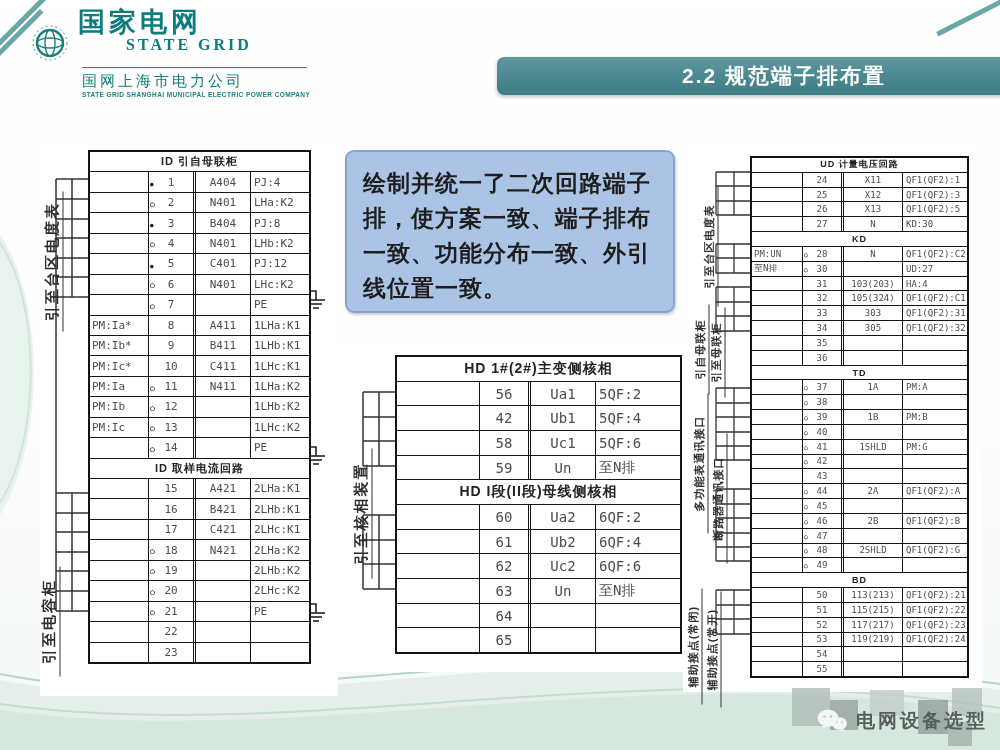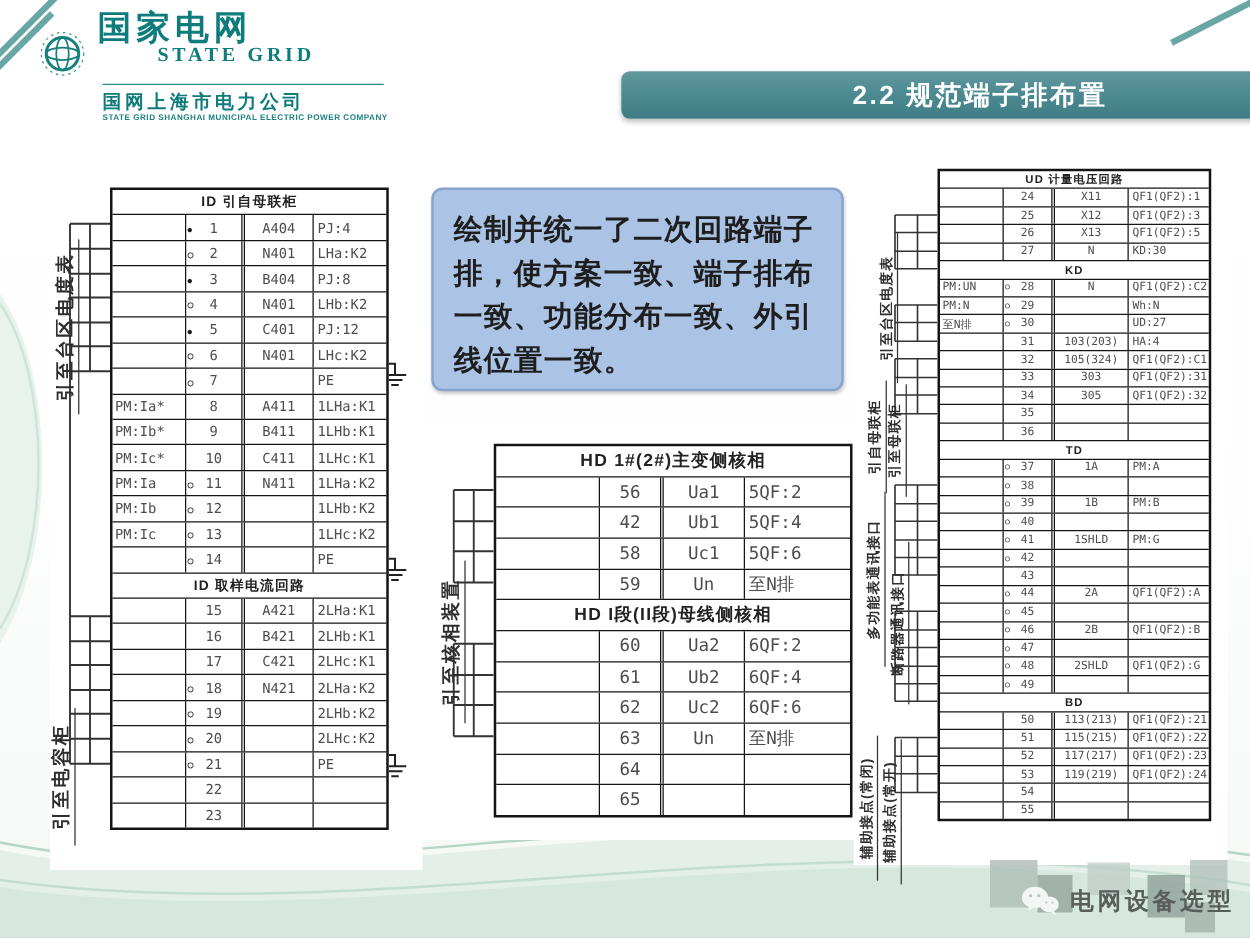--- a/index.html
+++ b/index.html
@@ -11,21 +11,21 @@
   .leftblob{position:absolute;left:0;top:235px;width:70px;height:280px;}
   .stripe{position:absolute;height:5px;background:#4d9894;opacity:.85;}
   .mosaic{position:absolute;opacity:.8;}
   
   .logo{position:absolute;left:30px;top:8px;width:300px;color:#0e7c7c;}
   .logo-top{display:flex;align-items:flex-start;}
   .globe{margin:14px 8px 0 0;}
   .logo-cn{font-size:27px;font-weight:bold;letter-spacing:4px;line-height:1.05;}
   .logo-en{font-family:"Liberation Serif",serif;font-size:16px;font-weight:bold;letter-spacing:3px;margin-left:48px;}
   .logo-div{height:0;border-top:1.5px solid #2a8a86;margin:3px 0 4px 52px;width:225px;}
-  .co-cn{font-size:15px;font-weight:bold;letter-spacing:3px;margin-left:52px;}
+  .co-cn{font-size:15px;font-weight:normal;letter-spacing:3px;margin-left:52px;}
   .co-en{font-size:6.5px;font-weight:bold;letter-spacing:.4px;margin-left:52px;color:#1d8380;}
   .titlebar{position:absolute;left:497px;top:57px;width:488px;height:38px;border-radius:7px;
             background:linear-gradient(180deg,#62989f 0%,#4d8a92 45%,#3f7d85 100%);
             box-shadow:0 2px 4px rgba(0,0,0,.25);
             display:flex;align-items:center;justify-content:center;
             color:#fff;font-size:21px;font-weight:bold;letter-spacing:2px;padding-left:43px;}
   
   .panel{position:absolute;background:#fff;}
   
   .note{position:absolute;left:345px;top:150px;width:330px;height:163px;
@@ -468,21 +468,21 @@
       <div class="trow">
         <div class="c l"></div>
         <div class="c n">
           <span class="mk none"></span>
           <span>65</span>
         </div>
         <div class="c w"></div>
         <div class="c d"></div>
       </div>
     </div>
-  <div class="tbl rt" style="left:750px;top:135px;width:215px;height:518px;">
+  <div class="tbl rt" style="left:750px;top:156px;width:215px;height:518px;">
       <div class="trow thead">
         <div class="c full">UD 计量电压回路</div>
       </div>
       <div class="trow">
         <div class="c l"></div>
         <div class="c n">
           <span class="mk none"></span>
           <span>24</span>
         </div>
         <div class="c w">X11</div>
@@ -519,29 +519,20 @@
         <div class="c full">KD</div>
       </div>
       <div class="trow">
         <div class="c l">PM:UN</div>
         <div class="c n">
           <span class="mk circle"></span>
           <span>28</span>
         </div>
         <div class="c w">N</div>
         <div class="c d">QF1(QF2):C2</div>
-      </div>
-      <div class="trow">
-        <div class="c l">PM:N</div>
-        <div class="c n">
-          <span class="mk circle"></span>
-          <span>29</span>
-        </div>
-        <div class="c w"></div>
-        <div class="c d">Wh:N</div>
       </div>
       <div class="trow">
         <div class="c l">至N排</div>
         <div class="c n">
           <span class="mk circle"></span>
           <span>30</span>
         </div>
         <div class="c w"></div>
         <div class="c d">UD:27</div>
       </div>

